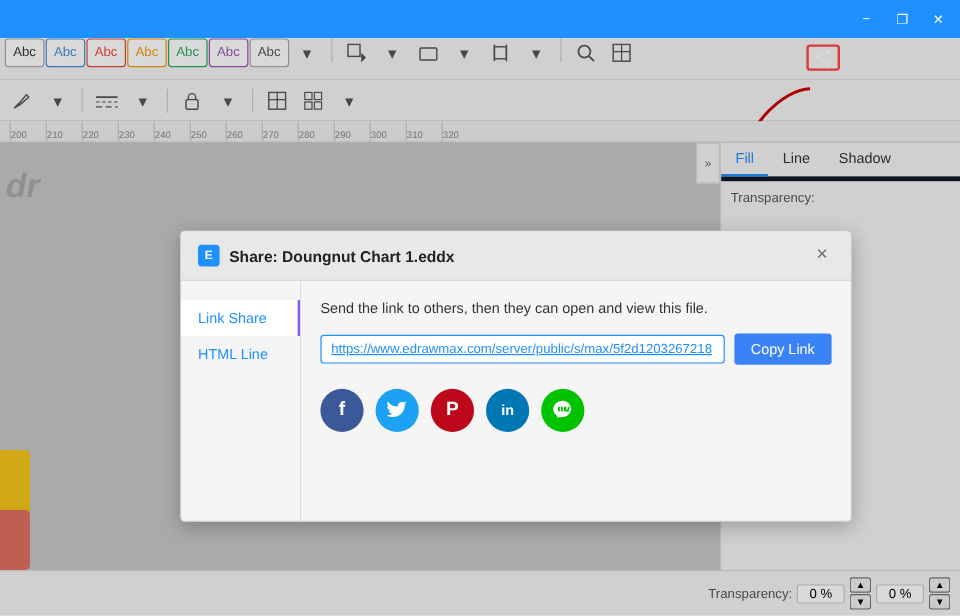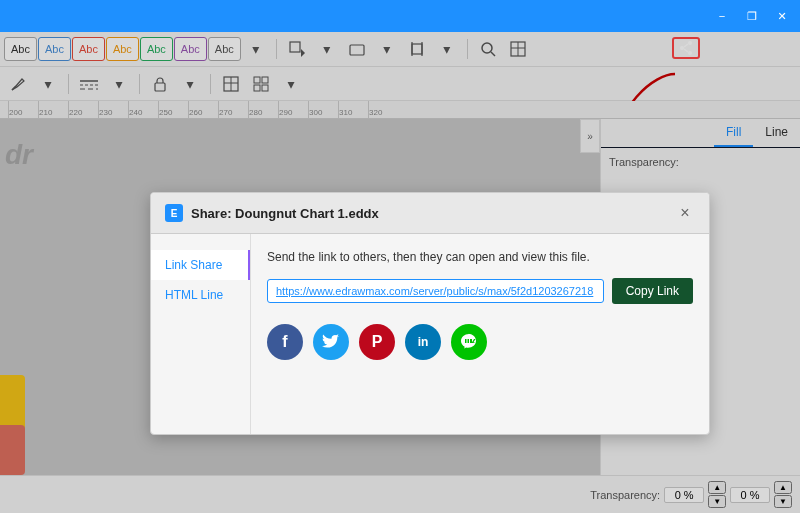--- a/index.html
+++ b/index.html
@@ -38,21 +38,21 @@
       background: #f5f5f5;
       position: relative;
     }
 
     
     .toolbar {
       height: 35px;
       background: #f5f5f5;
       border-bottom: 1px solid #ddd;
       display: flex;
-      align-items: center;
+      align-items: flex-start;
       padding: 0 4px;
       gap: 2px;
     }
     .toolbar-group {
       display: flex;
       align-items: center;
       gap: 1px;
     }
     .shape-btn {
       border: 1px solid #ccc;
@@ -137,23 +137,22 @@
 
     
     .right-panel {
       width: 200px;
       background: #f5f5f5;
       border-left: 1px solid #ddd;
       flex-shrink: 0;
     }
     .panel-tabs {
       display: flex;
-      border-bottom: 1px solid #0f172a;
-      background: #f5f5f5;
-      justify-content: flex-end;
+      border-bottom: 4px solid #0f172a;
+      background: #f5f5f5;
     }
     .panel-tab {
       padding: 6px 12px;
       font-size: 12px;
       color: #333;
       cursor: pointer;
       border-bottom: 2px solid transparent;
     }
     .panel-tab.active { border-bottom-color: #1e90ff; color: #1e90ff; }
 
@@ -315,21 +314,21 @@
       border-radius: 3px;
       padding: 5px 8px;
       font-size: 11px;
       color: #1e90ff;
       background: white;
       text-decoration: underline;
       cursor: pointer;
       outline: none;
     }
     .copy-link-btn {
-      background: #14532d;
+      background: #3b82f6;
       color: white;
       border: none;
       border-radius: 3px;
       padding: 6px 14px;
       font-size: 12px;
       cursor: pointer;
       white-space: nowrap;
     }
 
     
@@ -517,20 +516,21 @@
       <div class="bg-shape-salmon"></div>
       <div class="bg-text">dr</div>
     </div>
 
     <div class="panel-expand">»</div>
 
     <div class="right-panel">
       <div class="panel-tabs">
         <div class="panel-tab active">Fill</div>
         <div class="panel-tab">Line</div>
+        <div class="panel-tab">Shadow</div>
       </div>
       <div style="padding:8px; font-size:11px; color:#555;">
         <div style="margin-bottom:6px;">Transparency:</div>
       </div>
     </div>
   </div>
 
   <div class="statusbar">
     <div class="statusbar-item">
       <span>Transparency:</span>

